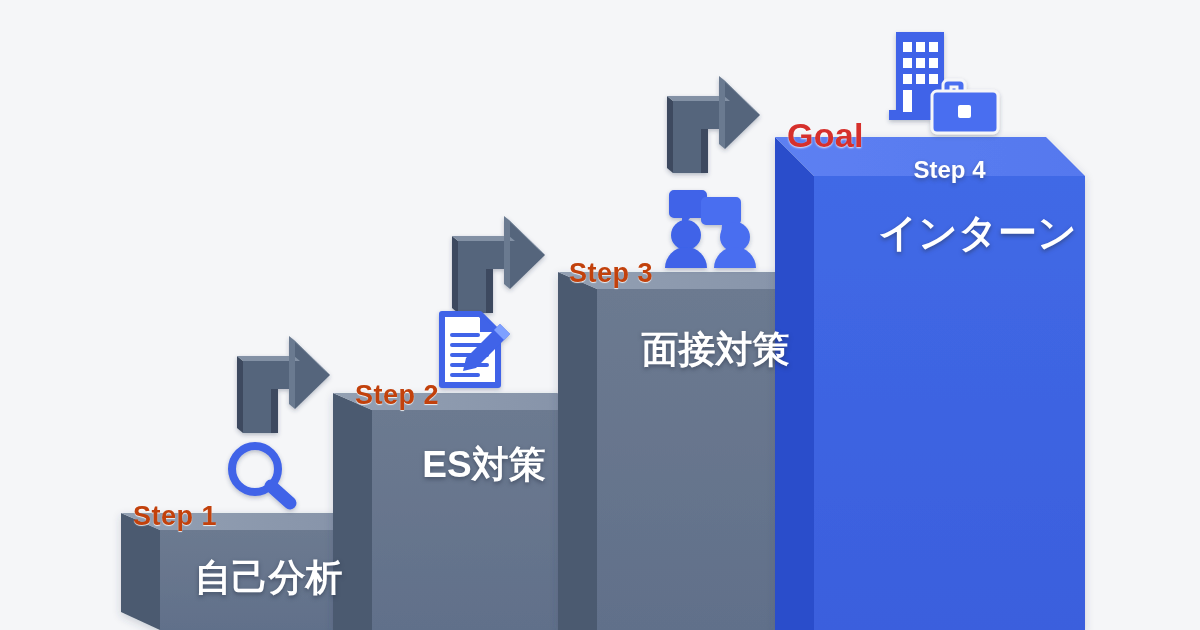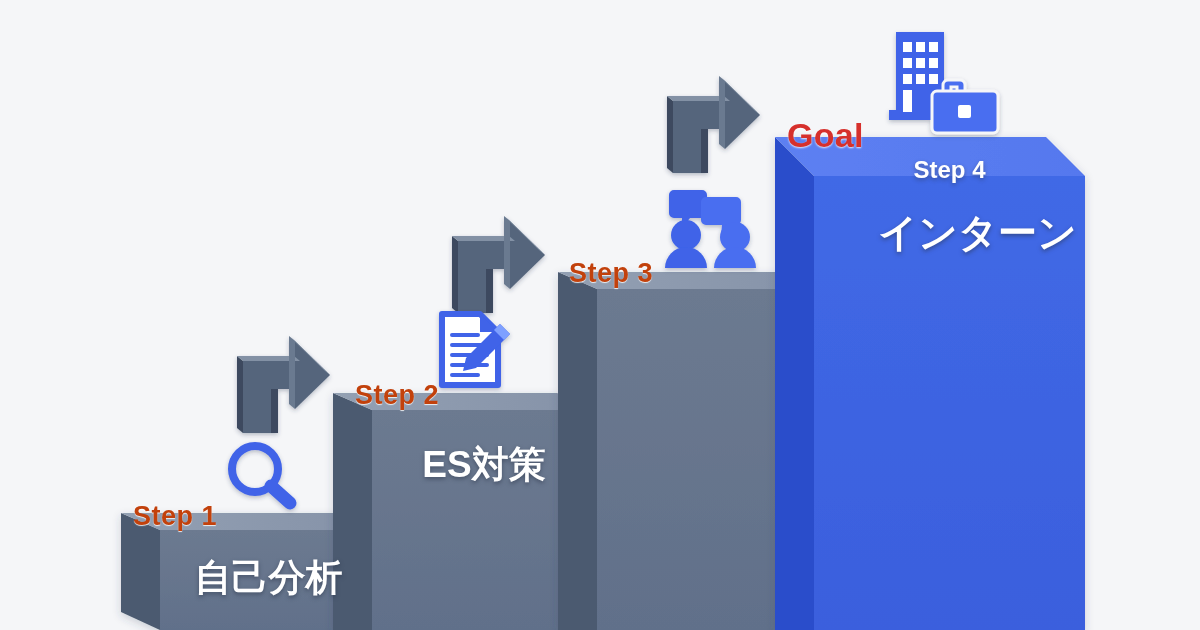--- a/index.html
+++ b/index.html
@@ -195,16 +195,17 @@
   <div class="lbl step-lbl" style="left:569px;top:222px;">Step 3</div>
 
   <div class="lbl goal-lbl" style="left:787px;top:80px;">Goal</div>
 
   <div class="top-lbl" style="position:absolute;left:814px;top:156px;width:271px;">Step 4</div>
 
   <div class="bar-title" style="position:absolute;left:160px;top:553px;width:217px;font-size:37px;">自己分析</div>
 
   <div class="bar-title" style="position:absolute;left:372px;top:440px;width:224px;font-size:37px;">ES対策</div>
 
+  <div class="bar-title" style="position:absolute;left:597px;top:325px;width:237px;font-size:37px;">面接対策</div>
 
   <div class="bar-title" style="position:absolute;left:814px;top:206px;width:271px;font-size:39px;margin-left:28px;">インターン</div>
 
 </div>
 
 </body></html>

